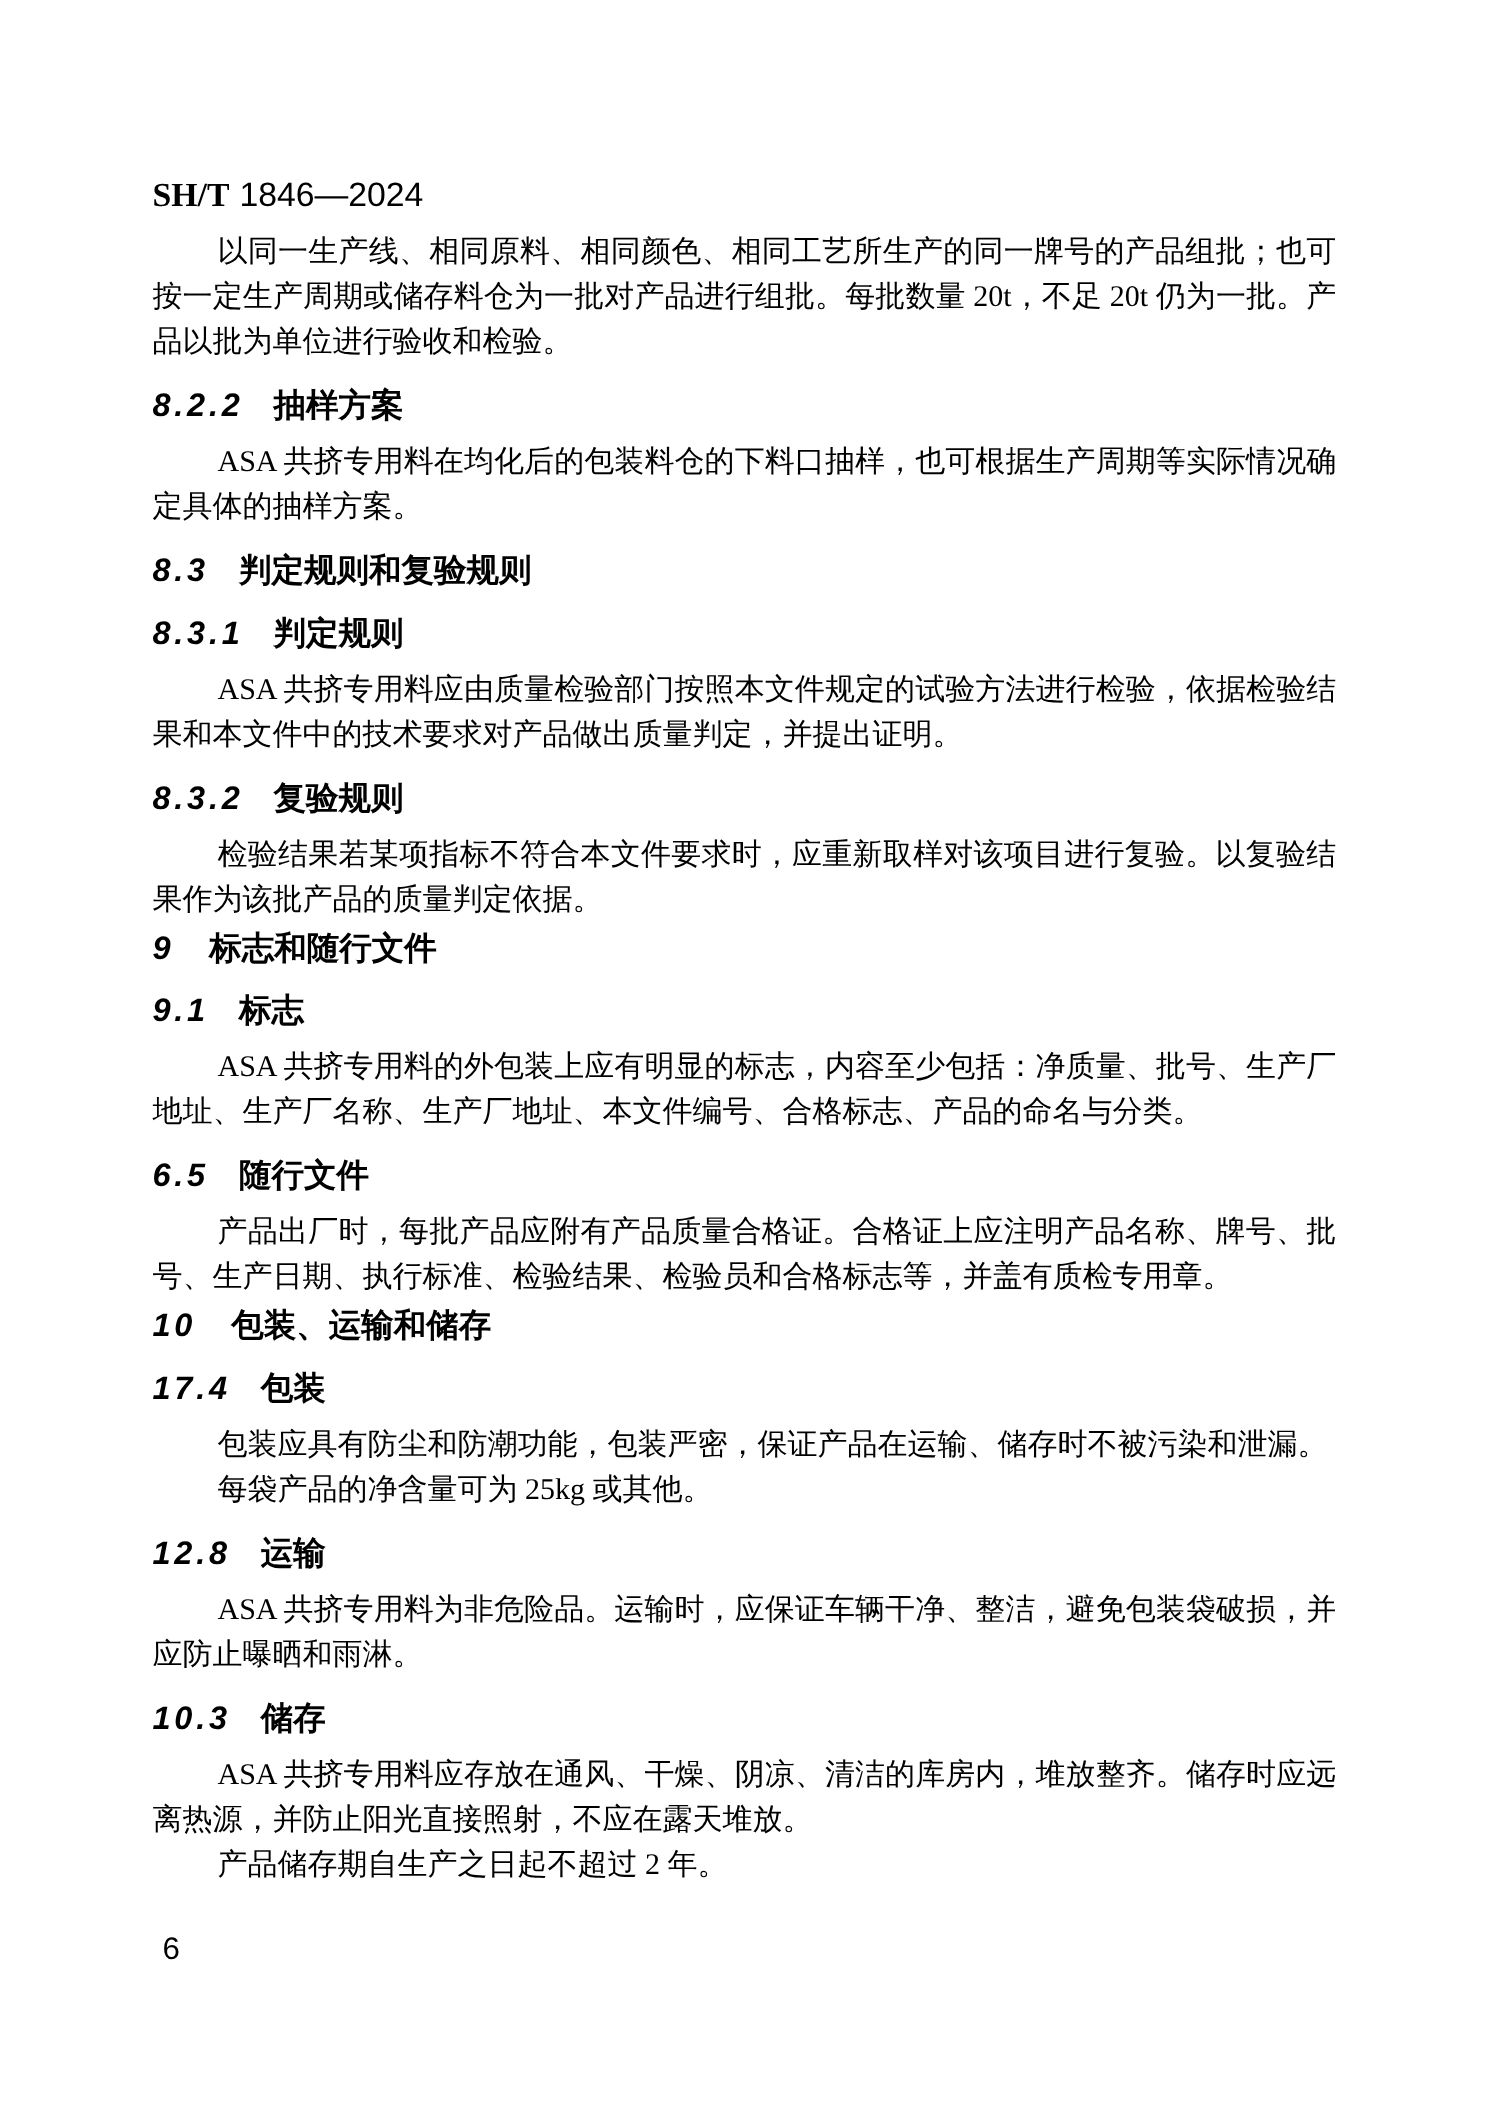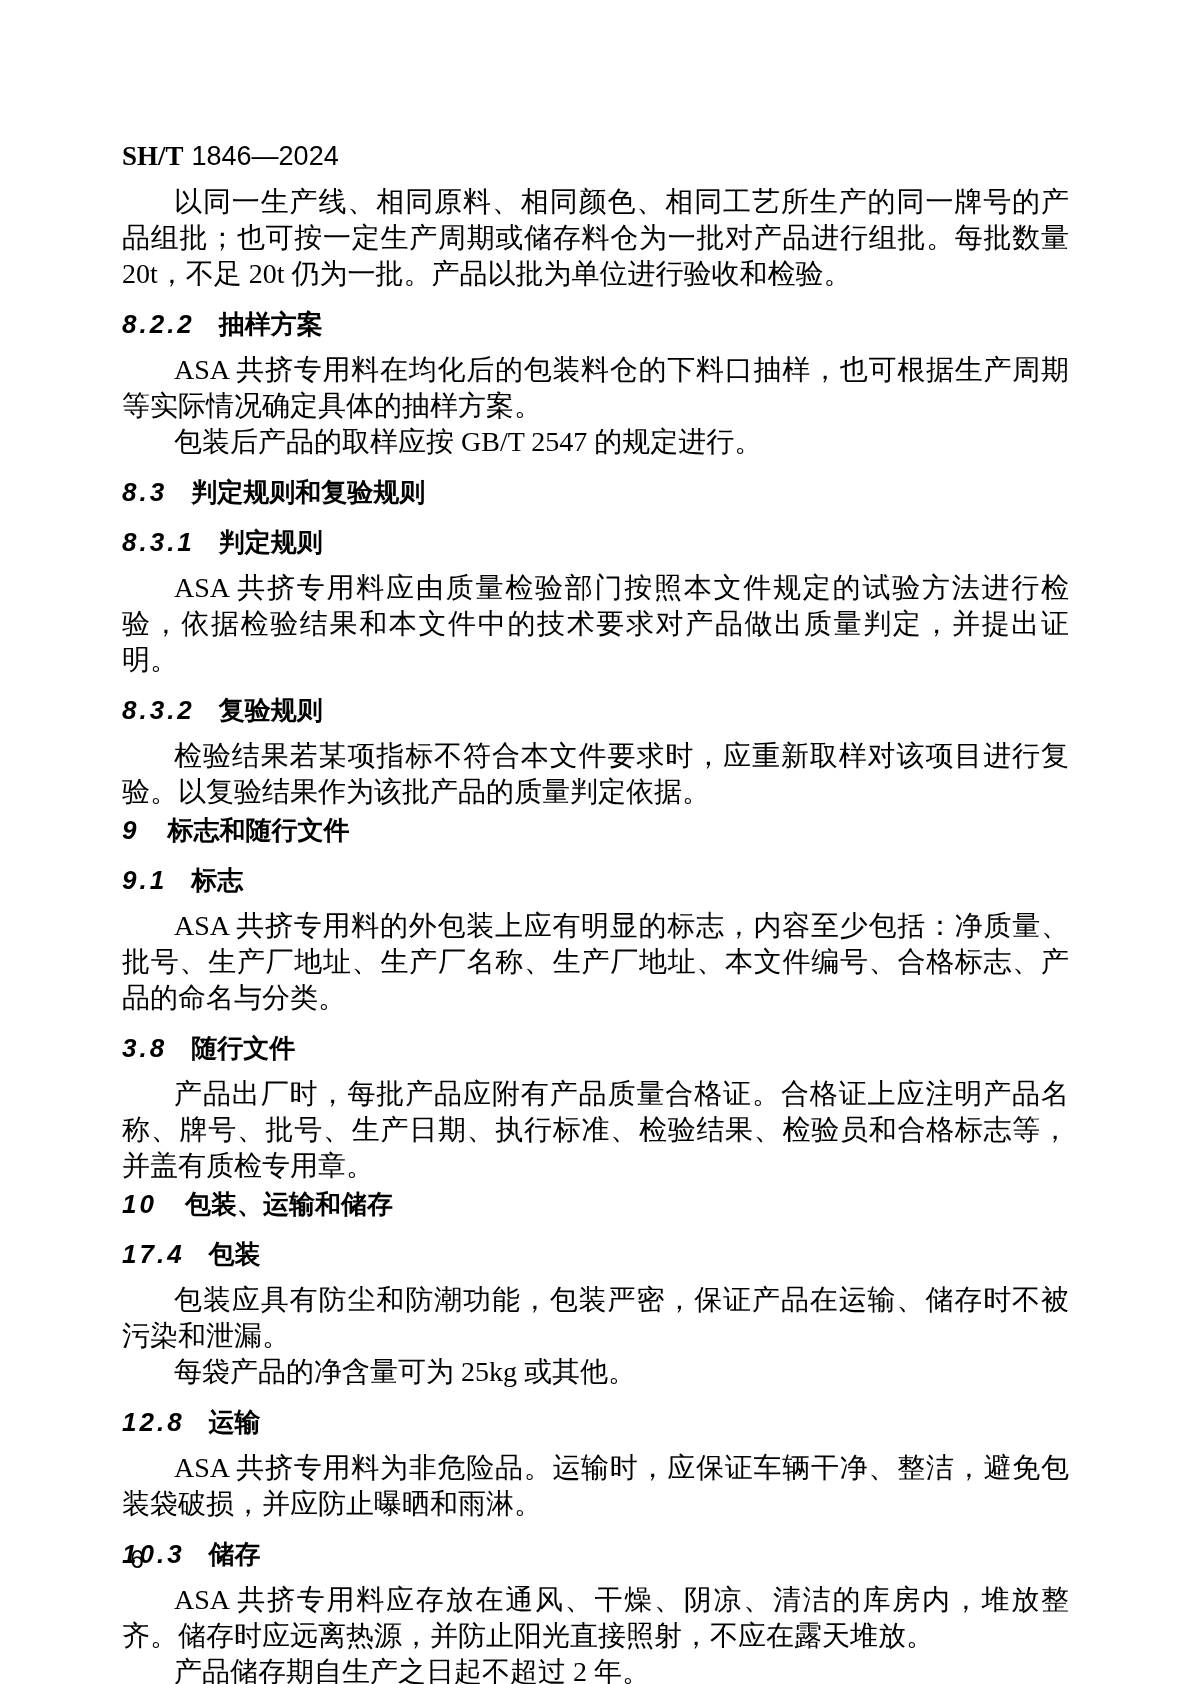--- a/index.html
+++ b/index.html
@@ -20,21 +20,21 @@
   .hdr-prefix{
     font-family:"Liberation Serif","DejaVu Serif",serif;
     font-weight:700;
   }
   .hdr-number{
     font-family:"Liberation Sans","DejaVu Sans",sans-serif;
     font-weight:400;
     margin-left:8px;
   }
   .para{
-    font-size:28px;line-height:36px;margin:0;
+    font-size:24px;line-height:36px;margin:0;
     text-indent:52px;
     text-align:justify;
     font-family:"Liberation Serif","DejaVu Serif",serif;
   }
   .heading{
     font-family:"Liberation Sans","DejaVu Sans",sans-serif;
     font-weight:700;
     font-size:26px;line-height:36px;
   }
   .heading.h2,.heading.h3{margin:14px 0 10px 0;}
@@ -52,30 +52,29 @@
 
 <div class="page">
   <div class="doc-header">
     <span class="hdr-prefix">SH/T</span><span class="hdr-number">1846—2024</span>
   </div>
 
   <main>
       <p class="para">以同一生产线、相同原料、相同颜色、相同工艺所生产的同一牌号的产品组批；也可按一定生产周期或储存料仓为一批对产品进行组批。每批数量 20t，不足 20t 仍为一批。产品以批为单位进行验收和检验。</p>
       <div class="heading h3"><span class="hnum">8.2.2</span><span class="htitle">抽样方案</span></div>
       <p class="para">ASA 共挤专用料在均化后的包装料仓的下料口抽样，也可根据生产周期等实际情况确定具体的抽样方案。</p>
-      <p class="para">包装后产品的取样应按 GB/T 2547 的规定进行。</p>
       <div class="heading h2"><span class="hnum">8.3</span><span class="htitle">判定规则和复验规则</span></div>
       <div class="heading h3"><span class="hnum">8.3.1</span><span class="htitle">判定规则</span></div>
       <p class="para">ASA 共挤专用料应由质量检验部门按照本文件规定的试验方法进行检验，依据检验结果和本文件中的技术要求对产品做出质量判定，并提出证明。</p>
       <div class="heading h3"><span class="hnum">8.3.2</span><span class="htitle">复验规则</span></div>
       <p class="para">检验结果若某项指标不符合本文件要求时，应重新取样对该项目进行复验。以复验结果作为该批产品的质量判定依据。</p>
       <div class="heading h1"><span class="hnum">9</span><span class="htitle">标志和随行文件</span></div>
       <div class="heading h2"><span class="hnum">9.1</span><span class="htitle">标志</span></div>
       <p class="para">ASA 共挤专用料的外包装上应有明显的标志，内容至少包括：净质量、批号、生产厂地址、生产厂名称、生产厂地址、本文件编号、合格标志、产品的命名与分类。</p>
-      <div class="heading h2"><span class="hnum">3.8</span><span class="htitle">随行文件</span></div>
+      <div class="heading h2"><span class="hnum">6.5</span><span class="htitle">随行文件</span></div>
       <p class="para">产品出厂时，每批产品应附有产品质量合格证。合格证上应注明产品名称、牌号、批号、生产日期、执行标准、检验结果、检验员和合格标志等，并盖有质检专用章。</p>
       <div class="heading h1"><span class="hnum">10</span><span class="htitle">包装、运输和储存</span></div>
       <div class="heading h2"><span class="hnum">17.4</span><span class="htitle">包装</span></div>
       <p class="para">包装应具有防尘和防潮功能，包装严密，保证产品在运输、储存时不被污染和泄漏。</p>
       <p class="para">每袋产品的净含量可为 25kg 或其他。</p>
       <div class="heading h2"><span class="hnum">12.8</span><span class="htitle">运输</span></div>
       <p class="para">ASA 共挤专用料为非危险品。运输时，应保证车辆干净、整洁，避免包装袋破损，并应防止曝晒和雨淋。</p>
       <div class="heading h2"><span class="hnum">10.3</span><span class="htitle">储存</span></div>
       <p class="para">ASA 共挤专用料应存放在通风、干燥、阴凉、清洁的库房内，堆放整齐。储存时应远离热源，并防止阳光直接照射，不应在露天堆放。</p>
       <p class="para">产品储存期自生产之日起不超过 2 年。</p>

